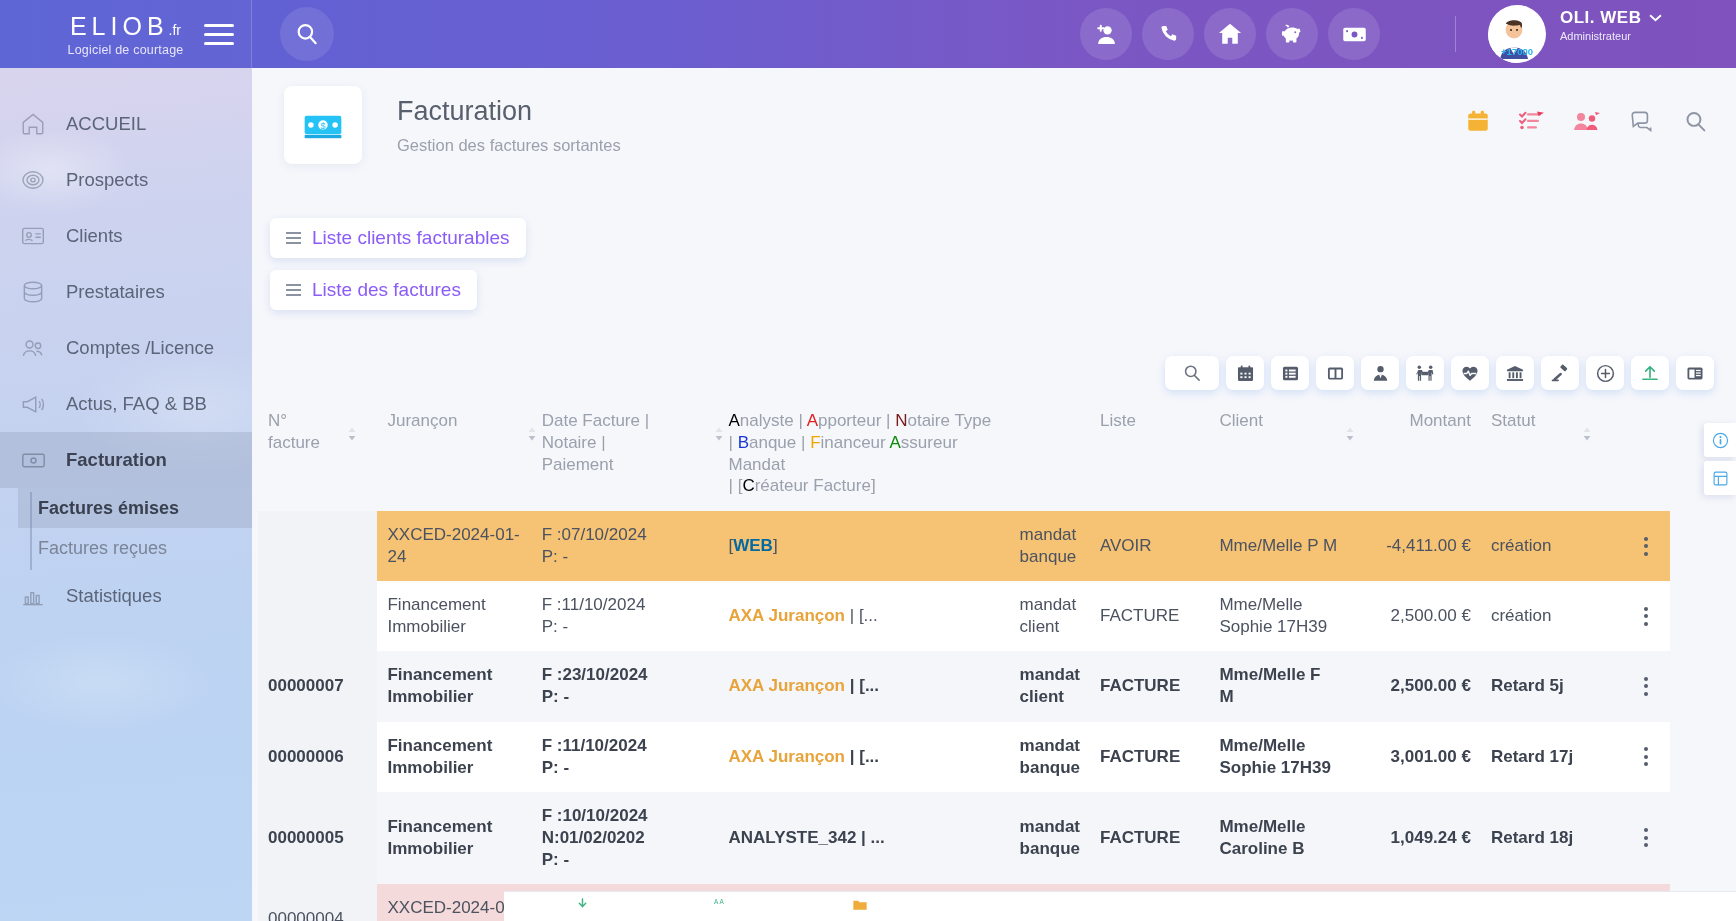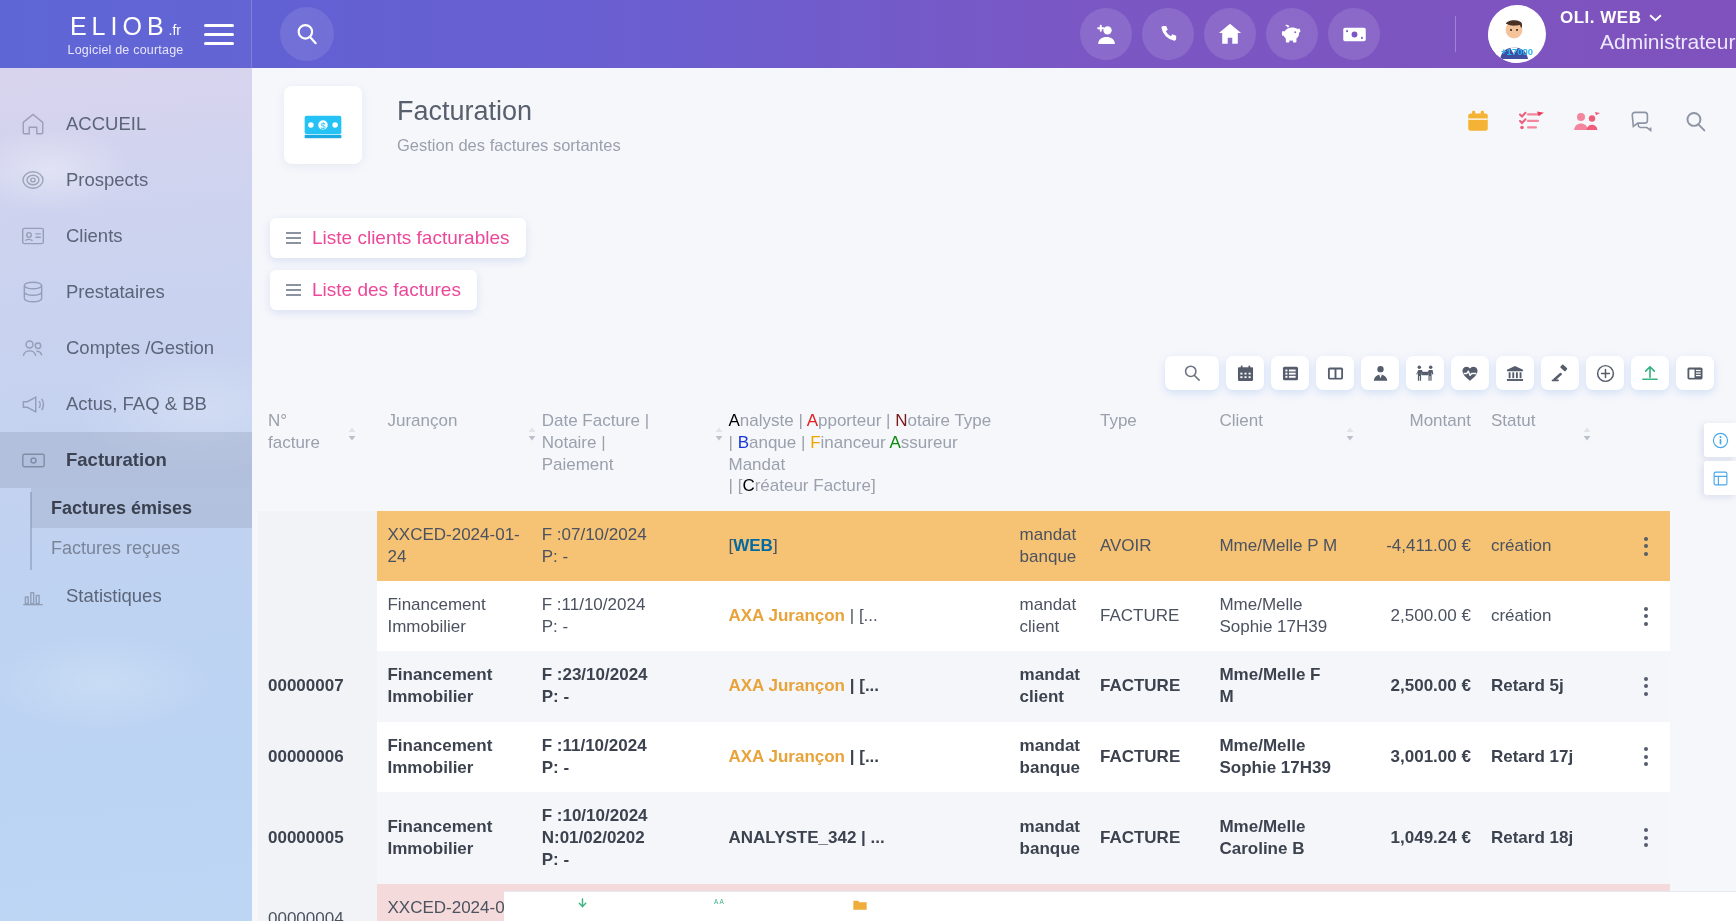--- a/index.html
+++ b/index.html
@@ -49,21 +49,21 @@
     width: 58px; height: 58px; border-radius: 50%; background: #fff;
     display: flex; align-items: flex-end; justify-content: flex-start; overflow: hidden;
     position: relative; cursor: pointer;
   }
   .avatar .badge {
     position: absolute; bottom: 6px; left: 0; width: 100%;
     text-align: center; font-size: 9.5px; color: #2bb3ef; font-weight: bold;
   }
   .userblock { position: absolute; left: 1560px; top: 8px; color: #fff; cursor: pointer; }
   .uname { font-size: 17px; font-weight: 600; letter-spacing: .5px; display:flex; align-items:center; gap:8px;}
-  .urole { font-size: 21px; color: #ece9fb; margin-top: 2px; margin-left: 40px; }
+  .urole { font-size: 11px; color: #ece9fb; margin-top: 2px; }
 
   
   .sidebar {
     position: absolute; top: 68px; left: 0; width: 252px; height: 853px;
     background: linear-gradient(175deg, #d9d4ee 0%, #cdd3ef 18%, #c3d2f0 45%, #bcd3f2 70%, #bcd6f4 100%);
     z-index: 20; overflow: hidden;
   }
   .sidebar::after{
     content:""; position:absolute; inset:0;
     background:
@@ -72,21 +72,21 @@
       radial-gradient(160px 70px at 40% 72%, rgba(255,255,255,.20), transparent 70%);
     pointer-events:none;
   }
   .nav { position: relative; z-index: 2; padding-top: 28px; }
   .navitem {
     height: 56px; display: flex; align-items: center; gap: 18px;
     padding-left: 18px; cursor: pointer; color: #5b6478; font-size: 18.5px;
   }
   .navitem.active { background: rgba(150,160,185,.35); font-weight: 600; color: #3d4253; }
   .navitem .ic { width: 30px; display: flex; justify-content: center; opacity: .55; }
-  .subwrap { position: relative; padding-left: 31px; }
+  .subwrap { position: relative; padding-left: 18px; }
   .subwrap .railline {
     position: absolute; left: 30px; top: 4px; width: 2px; height: 78px; background: rgba(120,135,170,.45);
   }
   .subitem {
     height: 40px; display: flex; align-items: center; padding-left: 20px;
     font-size: 18px; color: #7b8498; cursor: pointer;
   }
   .subitem.active { background: rgba(150,160,185,.33); color: #39404f; font-weight: 600; }
   .devrow {
     position: absolute; bottom: 148px; left: 0; width: 252px; height: 48px;
@@ -105,21 +105,21 @@
   }
   .ptitle { position: absolute; left: 145px; top: 28px; font-size: 27px; color: #58606e; font-weight: 400; }
   .psub { position: absolute; left: 145px; top: 68px; font-size: 16.5px; color: #9aa1ad; }
   .headicons { position: absolute; right: 28px; top: 40px; display: flex; align-items: center; gap: 27px; }
   .headicons span { cursor: pointer; display:flex; }
 
   .tabs { position: absolute; left: 18px; top: 150px; }
   .tabbtn {
     display: flex; align-items: center; gap: 11px;
     background: #fff; border-radius: 6px; padding: 9px 16px; margin-bottom: 12px;
-    font-size: 19px; color: #ec4899; cursor: pointer; width: max-content;
+    font-size: 19px; color: #8b5cf6; cursor: pointer; width: max-content;
     box-shadow: 0 3px 9px rgba(70,110,200,.16);
   }
   .tabbtn .bars { display: inline-flex; flex-direction: column; gap: 3px; }
   .tabbtn .bars i { display: block; width: 15px; height: 2px; background: #8b93a3; }
 
   .tbar { position: absolute; right: 22px; top: 288px; display: flex; align-items: center; gap: 7px; }
   .tbtn {
     width: 38px; height: 34px; border-radius: 7px; background: #fff;
     display: flex; align-items: center; justify-content: center; cursor: pointer;
     box-shadow: 0 3px 8px rgba(80,140,230,.22);
@@ -302,21 +302,21 @@
     </div>
 
     <div class="navitem">
       <span class="ic">
           <svg width="27" height="27" viewBox="0 0 24 24" fill="none" stroke="#6b7488" stroke-width="1.3">
             <circle cx="8.5" cy="8.5" r="3.1"></circle>
             <circle cx="16" cy="9.6" r="2.4"></circle>
             <path d="M3 18.5c.6-3 2.8-4.4 5.5-4.4s4.9 1.4 5.5 4.4M14.6 14.4c2.4 0 4.2 1.2 4.8 3.6"></path>
           </svg>
         </span>
-      <span>Comptes /Gestion</span>
+      <span>Comptes /Licence</span>
     </div>
 
     <div class="navitem">
       <span class="ic">
           <svg width="27" height="27" viewBox="0 0 24 24" fill="none" stroke="#6b7488" stroke-width="1.3">
             <path d="M3 9.5h3.5L14 5.5v13L6.5 14.5H3z"></path>
             <path d="M17 9c1.2 1.6 1.2 4.4 0 6M19.3 7c2 2.6 2 7.4 0 10"></path>
           </svg>
         </span>
       <span>Actus, FAQ &amp; BB</span>
@@ -587,21 +587,21 @@
             | [<span class="hdr-C">C</span>réateur Facture]
             <span class="sorter">
                 <svg width="12" height="16" viewBox="0 0 12 16">
                   <path d="M6 1.5 9.4 6H2.6z" fill="#dfe3ea"></path>
                   <path d="M6 14.5 2.6 10h6.8z" fill="#b9c0cc"></path>
                 </svg>
               </span>
           </th>
           <th></th>
           <th>
-            <span>Type</span>
+            <span>Liste</span>
           </th>
           <th>
             <span>Client</span>
           </th>
           <th style="text-align:right">
             <span>Montant</span>
             <span class="sorter" style="left:-4px;">
                 <svg width="12" height="16" viewBox="0 0 12 16">
                   <path d="M6 1.5 9.4 6H2.6z" fill="#dfe3ea"></path>
                   <path d="M6 14.5 2.6 10h6.8z" fill="#b9c0cc"></path>

